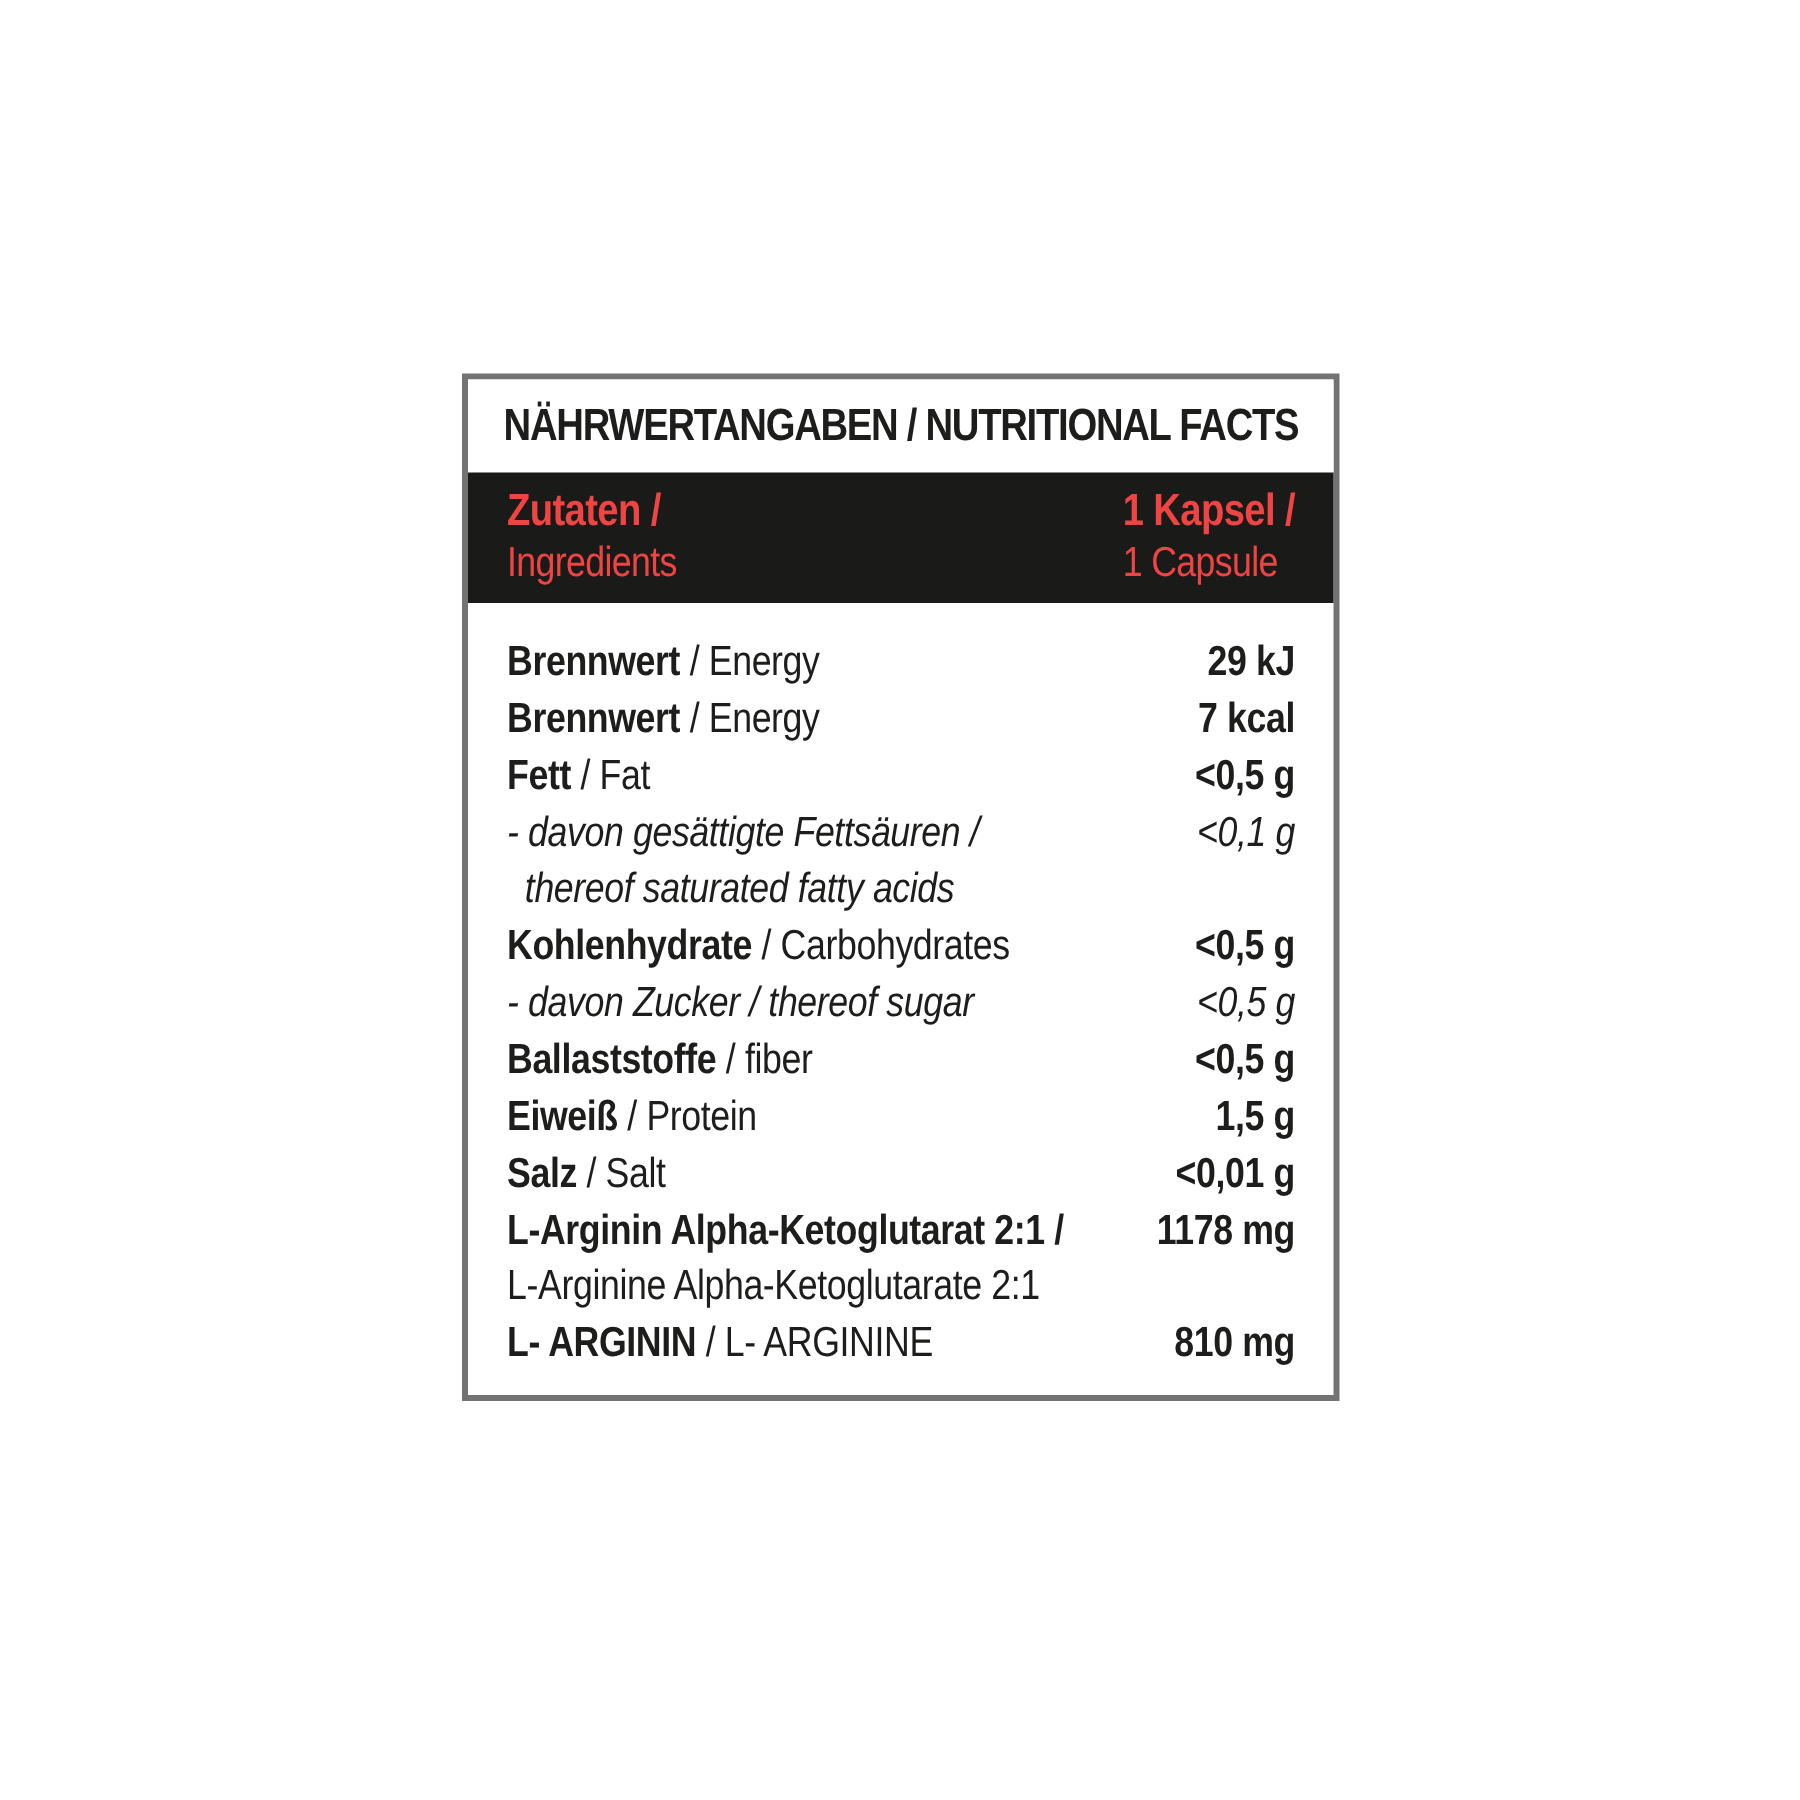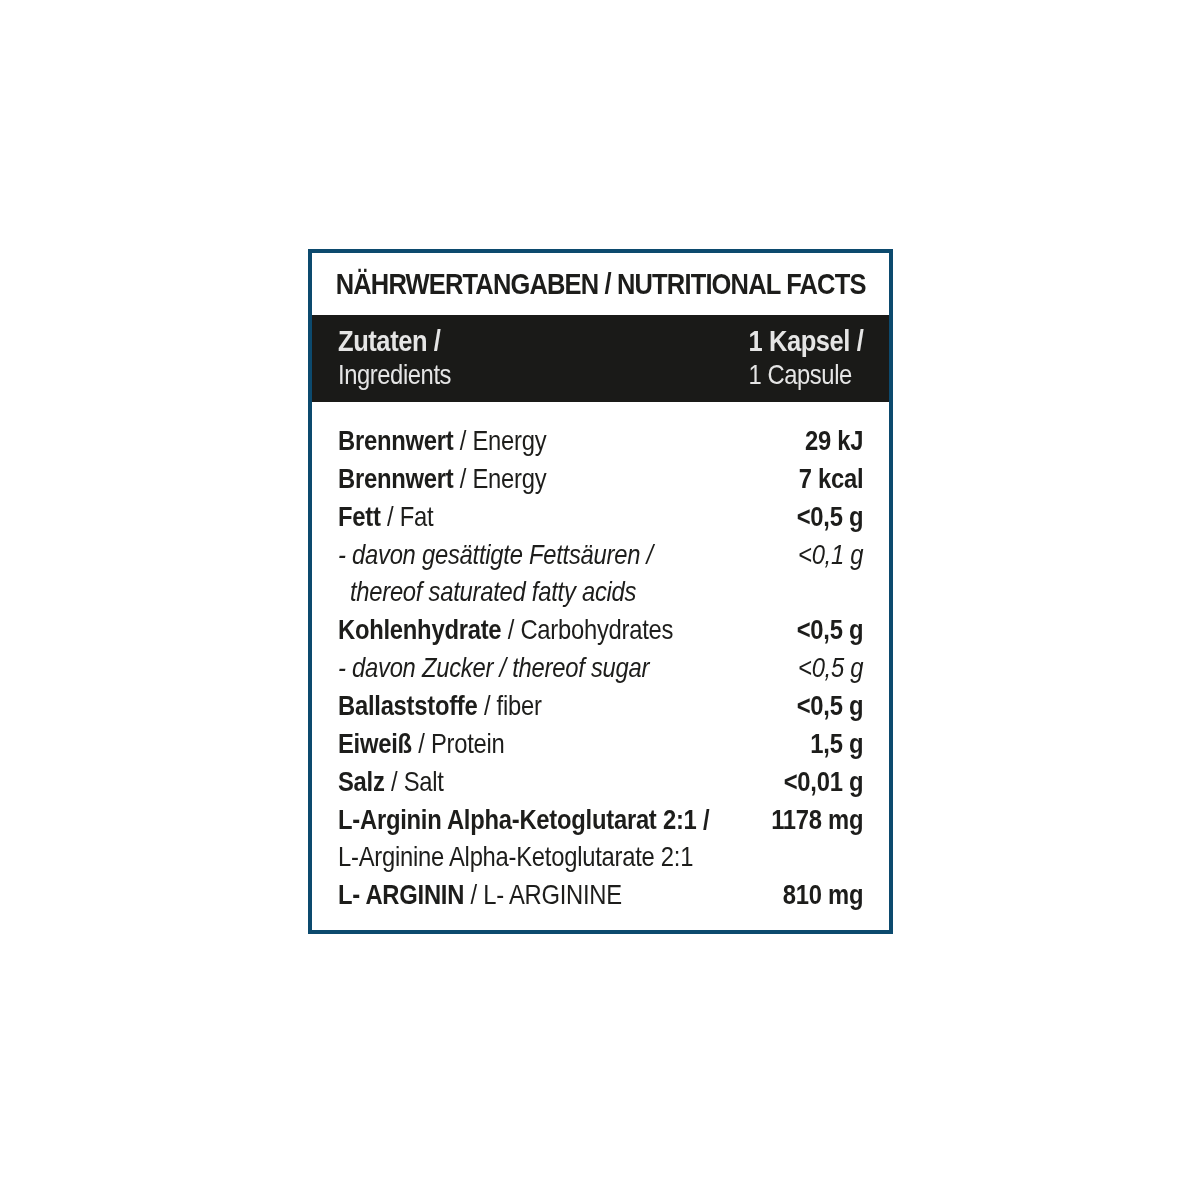--- a/index.html
+++ b/index.html
@@ -8,42 +8,42 @@
     background:#ffffff;
     font-family:"Liberation Sans", sans-serif;
     position:relative;
     color:#1d1d1b;
   }
   .label-box{
     position:absolute;
     left:308px; top:249px;
     width:585px;
     box-sizing:border-box;
-    border:4px solid #0c4a6e;
+    border:4px solid #737373;
     background:#ffffff;
   }
   
   .inner-wide{
     width:618px;
     transform:scaleX(0.85);
     transform-origin:0 50%;
   }
   .title-section{
     padding:13px 0 13px 26px;
     background:#ffffff;
   }
   .title-section .inner-wide{
     display:flex; justify-content:center;
     font-size:30px; font-weight:bold;
     letter-spacing:-1px; white-space:nowrap;
     line-height:36px;
   }
   .header-bar{
     background:#1a1a18;
-    color:#e5e5e5;
+    color:#ef4444;
     padding:9px 0 10px 26px;
   }
   .header-bar .inner-wide{
     display:flex; justify-content:space-between; align-items:flex-start;
   }
   .hdr-line1{font-size:30px;font-weight:bold;line-height:34px;letter-spacing:-0.5px;white-space:nowrap;}
   .hdr-line2{font-size:28px;font-weight:normal;line-height:34px;letter-spacing:-0.5px;white-space:nowrap;}
   .body-section{
     padding:20px 0 16px 26px;
   }

